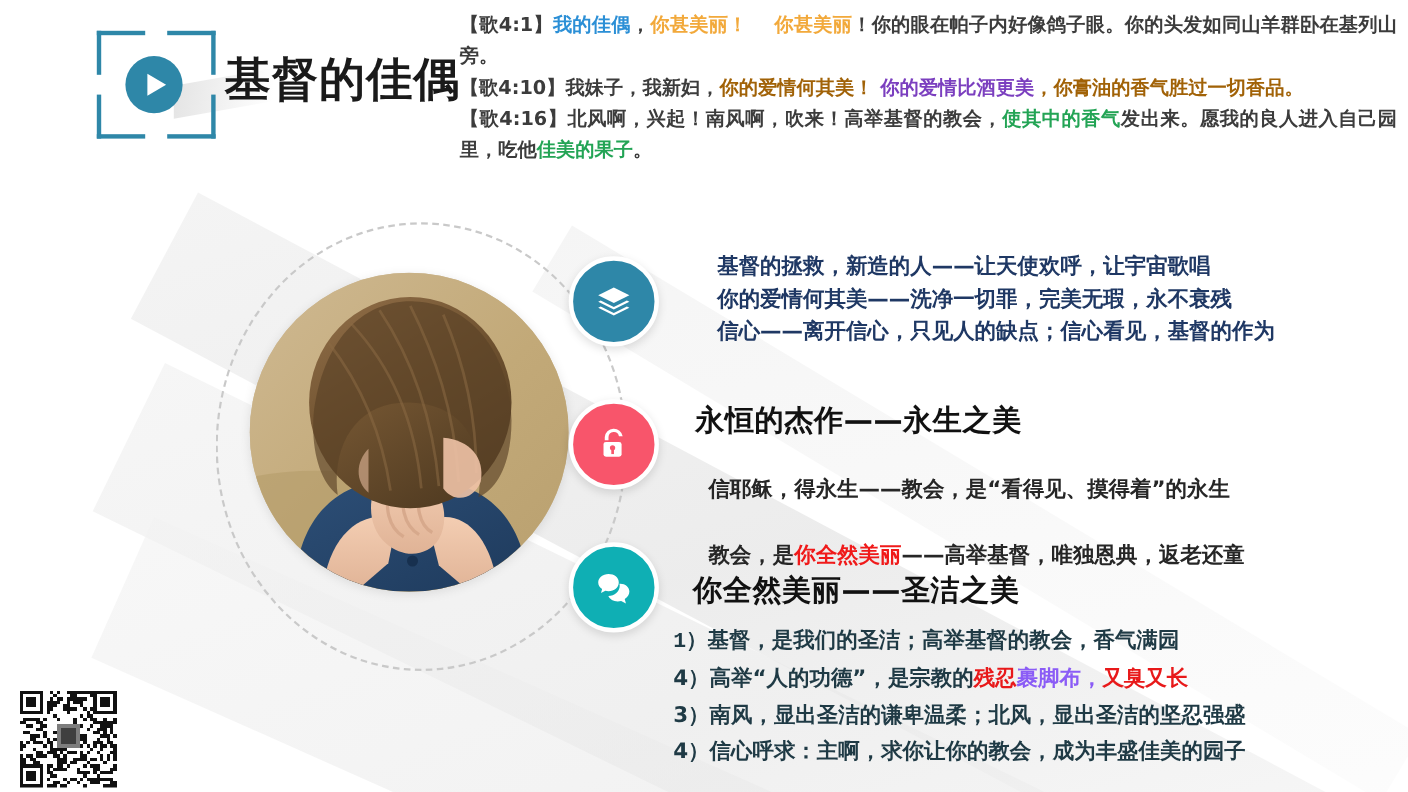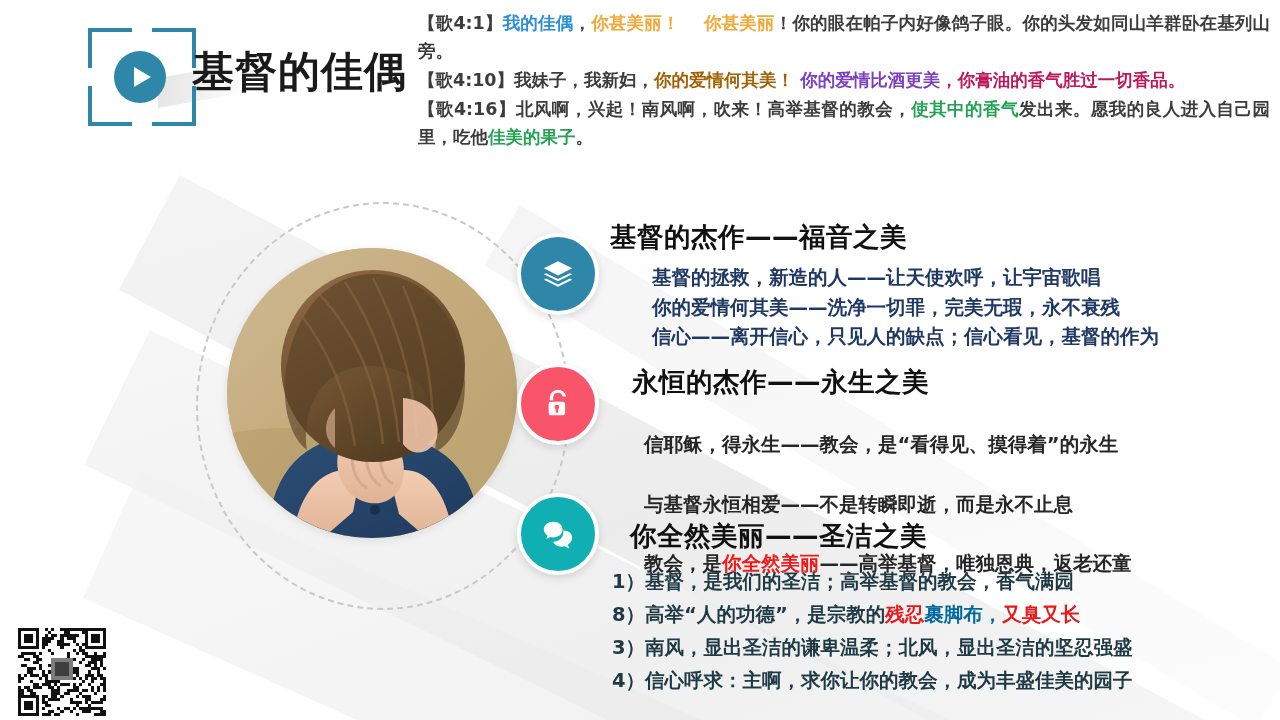--- a/index.html
+++ b/index.html
@@ -43,21 +43,21 @@
     width:0;height:0;border-left:17px solid #ffffff;
     border-top:10px solid transparent;border-bottom:10px solid transparent;
     margin-left:5px;
   }
   .logo-shadow{
     position:absolute;left:70px;top:42px;width:90px;height:30px;
     background:linear-gradient(100deg,#e4e4e4,rgba(255,255,255,0));
     transform:skewY(-10deg);z-index:-1;
   }
   .slide-title{
-    position:absolute;left:192px;top:44px;
+    position:absolute;left:204px;top:44px;
     font-size:42px;font-weight:bold;color:#1a1a1a;letter-spacing:1px;
     white-space:nowrap;
   }
 
   
   .scripture{
     position:absolute;left:418px;top:9px;width:852px;
     font-size:17.5px;font-weight:bold;line-height:1.62;color:#3c3c3c;
     text-align:justify;
   }
@@ -135,21 +135,21 @@
     </div>
     <div class="play-circle">
       <div class="tri"></div>
     </div>
   </div>
 
   <div class="slide-title">基督的佳偶</div>
 
   <div class="scripture" id="scripture">
       <p><span>【歌4:1】</span><span style="color: rgb(43, 143, 214);">我的佳偶</span><span style="color: rgb(60, 60, 60);">，</span><span style="color: rgb(242, 169, 59);">你甚美丽！</span><span style="color: rgb(60, 60, 60);"> </span><span style="color: rgb(242, 169, 59); margin-left: 18px;">你甚美丽</span><span style="color: rgb(60, 60, 60);">！你的眼在帕子内好像鸽子眼。你的头发如同山羊群卧在基列山旁。</span></p>
-      <p><span>【歌4:10】</span><span style="color: rgb(60, 60, 60);">我妹子，我新妇，</span><span style="color: #a16207;">你的爱情何其美！</span><span style="color: rgb(60, 60, 60);"> </span><span style="color: rgb(123, 63, 191);">你的爱情比酒更美</span><span style="color: #be185d; font-family: Liberation Mono, monospace;">，你膏油的香气胜过一切香品。</span></p>
+      <p><span>【歌4:10】</span><span style="color: rgb(60, 60, 60);">我妹子，我新妇，</span><span style="color: #a16207;">你的爱情何其美！</span><span style="color: rgb(60, 60, 60);"> </span><span style="color: rgb(123, 63, 191);">你的爱情比酒更美</span><span style="color: #a16207; font-family: Liberation Mono, monospace;">，你膏油的香气胜过一切香品。</span></p>
       <p><span>【歌4:16】</span><span style="color: rgb(60, 60, 60);">北风啊，兴起！南风啊，吹来！高举基督的教会，</span><span style="color: rgb(35, 164, 85);">使其中的香气</span><span style="color: rgb(60, 60, 60);">发出来。愿我的良人进入自己园里，吃他</span><span style="color: rgb(35, 164, 85);">佳美的果子</span><span style="color: rgb(60, 60, 60);">。</span></p>
     </div>
 
   <div class="dash-ring"></div>
   <div class="photo">
     <svg viewBox="0 0 290 290" preserveAspectRatio="xMidYMid slice">
       <defs>
         <linearGradient id="bg" x1="0" y1="0" x2="1" y2="1">
           <stop offset="0%" stop-color="#cfb992"></stop>
           <stop offset="55%" stop-color="#c2a978"></stop>
@@ -215,42 +215,40 @@
     </svg>
   </div>
   <div class="icon-circle ic3">
     <svg viewBox="0 0 24 24">
       <path d="M8.6 3.4 C4.9 3.4 2 5.8 2 8.8 c0 1.7 1 3.2 2.5 4.2 l-.7 2.6 2.8-1.4 c.6.1 1.3.2 2 .2 3.7 0 6.6-2.4 6.6-5.6 S12.3 3.4 8.6 3.4 Z"></path>
       <path d="M16.2 9.6 c-.2 0-.4 0-.6 0 .1.4.2.9.2 1.3 0 3.6-3.3 6.5-7.3 6.6 .9 2 3.2 3.5 6 3.5 .8 0 1.5-.1 2.2-.3 l3.1 1.6 -.8-2.9 C20.8 18.3 22 16.6 22 14.6 c0-2.8-2.6-5-5.8-5 Z"></path>
     </svg>
   </div>
 
   <div class="sec sec1">
-    <h2>基督的杰作——福音之美</h2>
     <ul id="sec0-items">
         <li><span style="color: rgb(31, 56, 100);">基督的拯救，新造的人——让天使欢呼，让宇宙歌唱</span></li>
         <li><span style="color: rgb(31, 56, 100);">你的爱情何其美——洗净一切罪，完美无瑕，永不衰残</span></li>
         <li><span style="color: rgb(31, 56, 100);">信心——离开信心，只见人的缺点；信心看见，基督的作为</span></li>
       </ul>
   </div>
 
   <div class="sec sec2">
     <h2>永恒的杰作——永生之美</h2>
     <ul id="sec1-items">
         <li><span style="color: rgb(38, 38, 38);">信耶稣，得永生——教会，是“看得见、摸得着”的永生</span></li>
-        <li><span style="color: rgb(38, 38, 38);">与基督永恒相爱——不是转瞬即逝，而是永不止息</span></li>
         <li><span style="color: rgb(38, 38, 38);">教会，是</span><span style="color: rgb(240, 26, 26);">你全然美丽</span><span style="color: rgb(38, 38, 38);">——高举基督，唯独恩典，返老还童</span></li>
       </ul>
   </div>
 
   <div class="sec sec3">
     <h2>你全然美丽——圣洁之美</h2>
     <ul id="sec2-items">
-        <li><span style="color: rgb(31, 58, 69);">1）基督，是我们的圣洁；高举基督的教会，香气满园</span></li>
-        <li><span style="color: rgb(31, 58, 69);">8）高举“人的功德”，是宗教的</span><span style="color: rgb(232, 25, 26);">残忍</span><span style="color: #0369a1;">裹脚布，</span><span style="color: rgb(232, 25, 26);">又臭又长</span></li>
+        <li><span style="color: rgb(31, 58, 69); font-family: Liberation Mono, monospace;">1）基督，是我们的圣洁；高举基督的教会，香气满园</span></li>
+        <li><span style="color: rgb(31, 58, 69);">4）高举“人的功德”，是宗教的</span><span style="color: rgb(232, 25, 26);">残忍</span><span style="color: #8b5cf6;">裹脚布，</span><span style="color: rgb(232, 25, 26);">又臭又长</span></li>
         <li><span style="color: rgb(31, 58, 69);">3）南风，显出圣洁的谦卑温柔；北风，显出圣洁的坚忍强盛</span></li>
         <li><span style="color: rgb(31, 58, 69);">4）信心呼求：主啊，求你让你的教会，成为丰盛佳美的园子</span></li>
       </ul>
   </div>
 
   <div class="qr">
     <svg viewBox="0 0 29 29" width="96" height="88" shape-rendering="crispEdges">
       <rect width="29" height="29" fill="#ffffff"></rect>
       <g fill="#111111" id="qrcells">
           <rect x="0" y="0" width="1" height="1"></rect>

